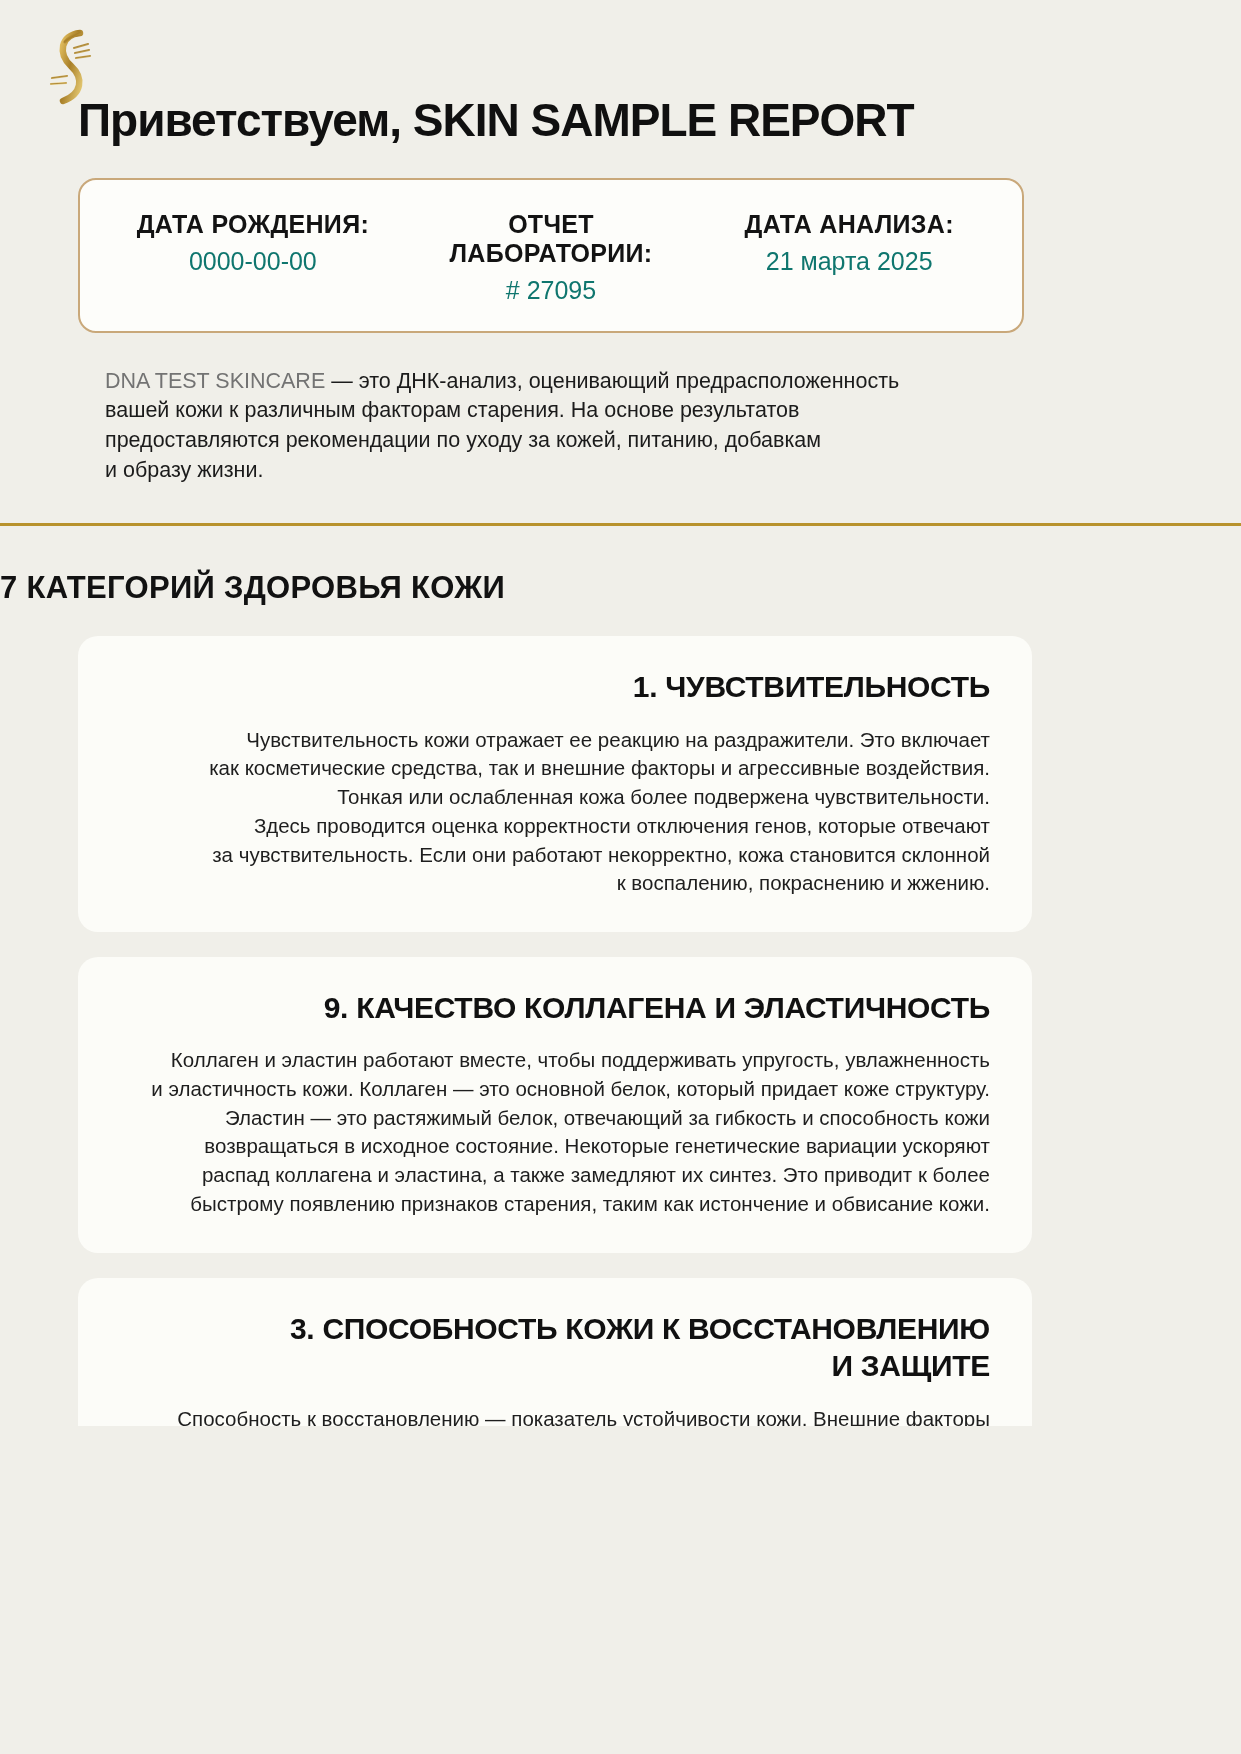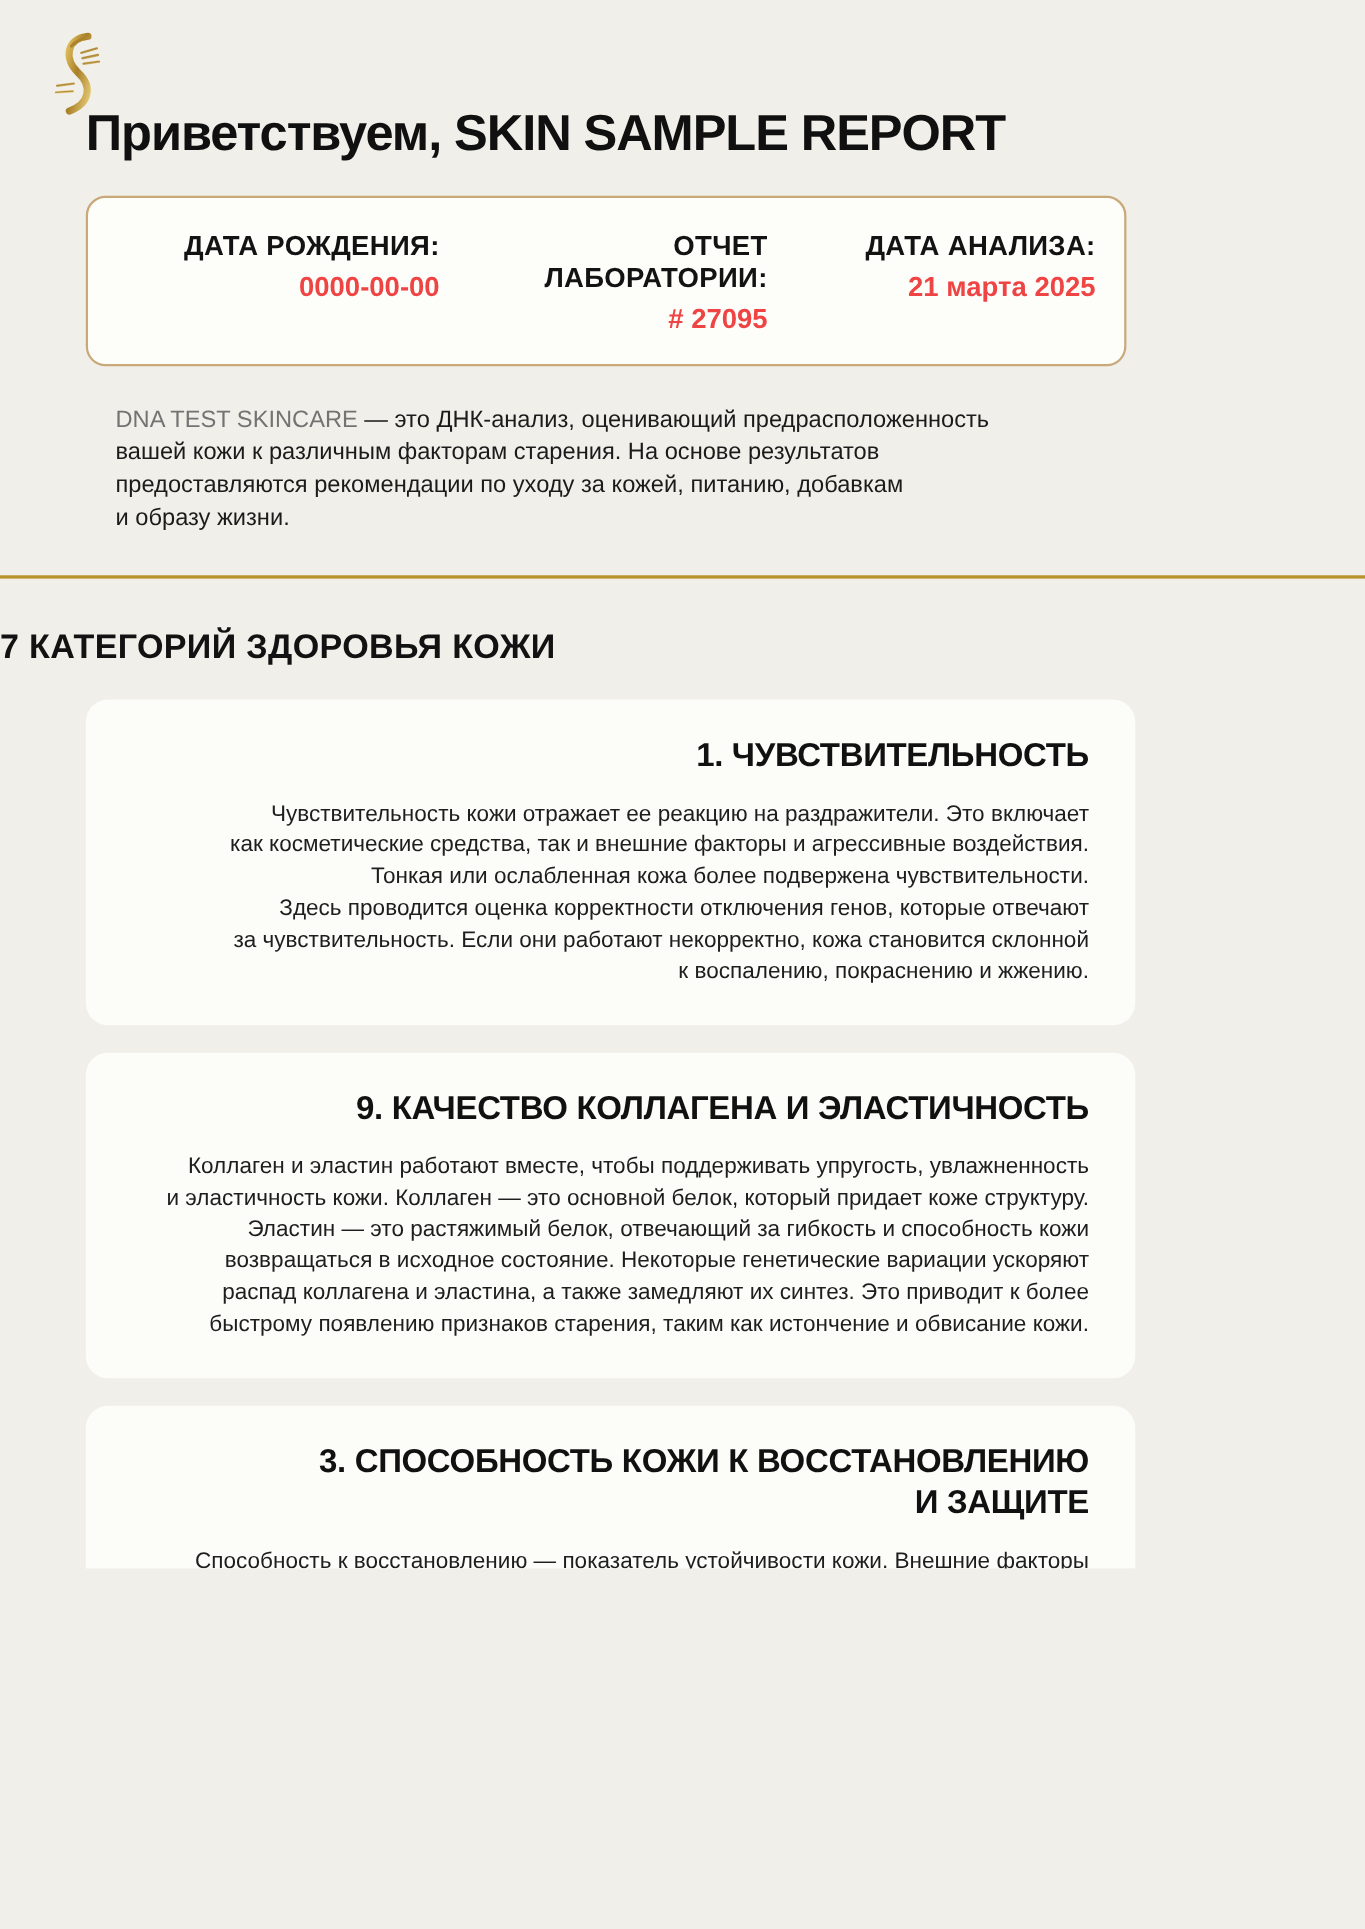--- a/index.html
+++ b/index.html
@@ -36,27 +36,27 @@
   .info-box{
     box-sizing:border-box;
     margin:32px 0 0 78px;
     width:946px;
     background:#fdfdfa;
     border:2px solid #c9a87a;
     border-radius:18px;
     padding:30px 26px 26px 26px;
     display:flex;justify-content:space-between;align-items:flex-start;
   }
-  .info-field{width:33%;text-align:right;}
+  .info-field{width:33%;text-align:center;}
   .info-field-label{
     font-size:25px;font-weight:700;letter-spacing:0.3px;color:#131313;
   }
   .info-field-value{
     margin-top:8px;
-    font-size:25px;font-weight:700;color:#ef4444;
+    font-size:25px;font-weight:400;color:#0f766e;
   }
   
   .intro{
     margin:34px 0 0 105px;
     width:950px;
     font-size:21.5px;line-height:1.38;color:#1b1b1b;
   }
   .intro-lead{font-weight:400;color:#737373;}
   .intro-rest{white-space:pre-line;}
   

